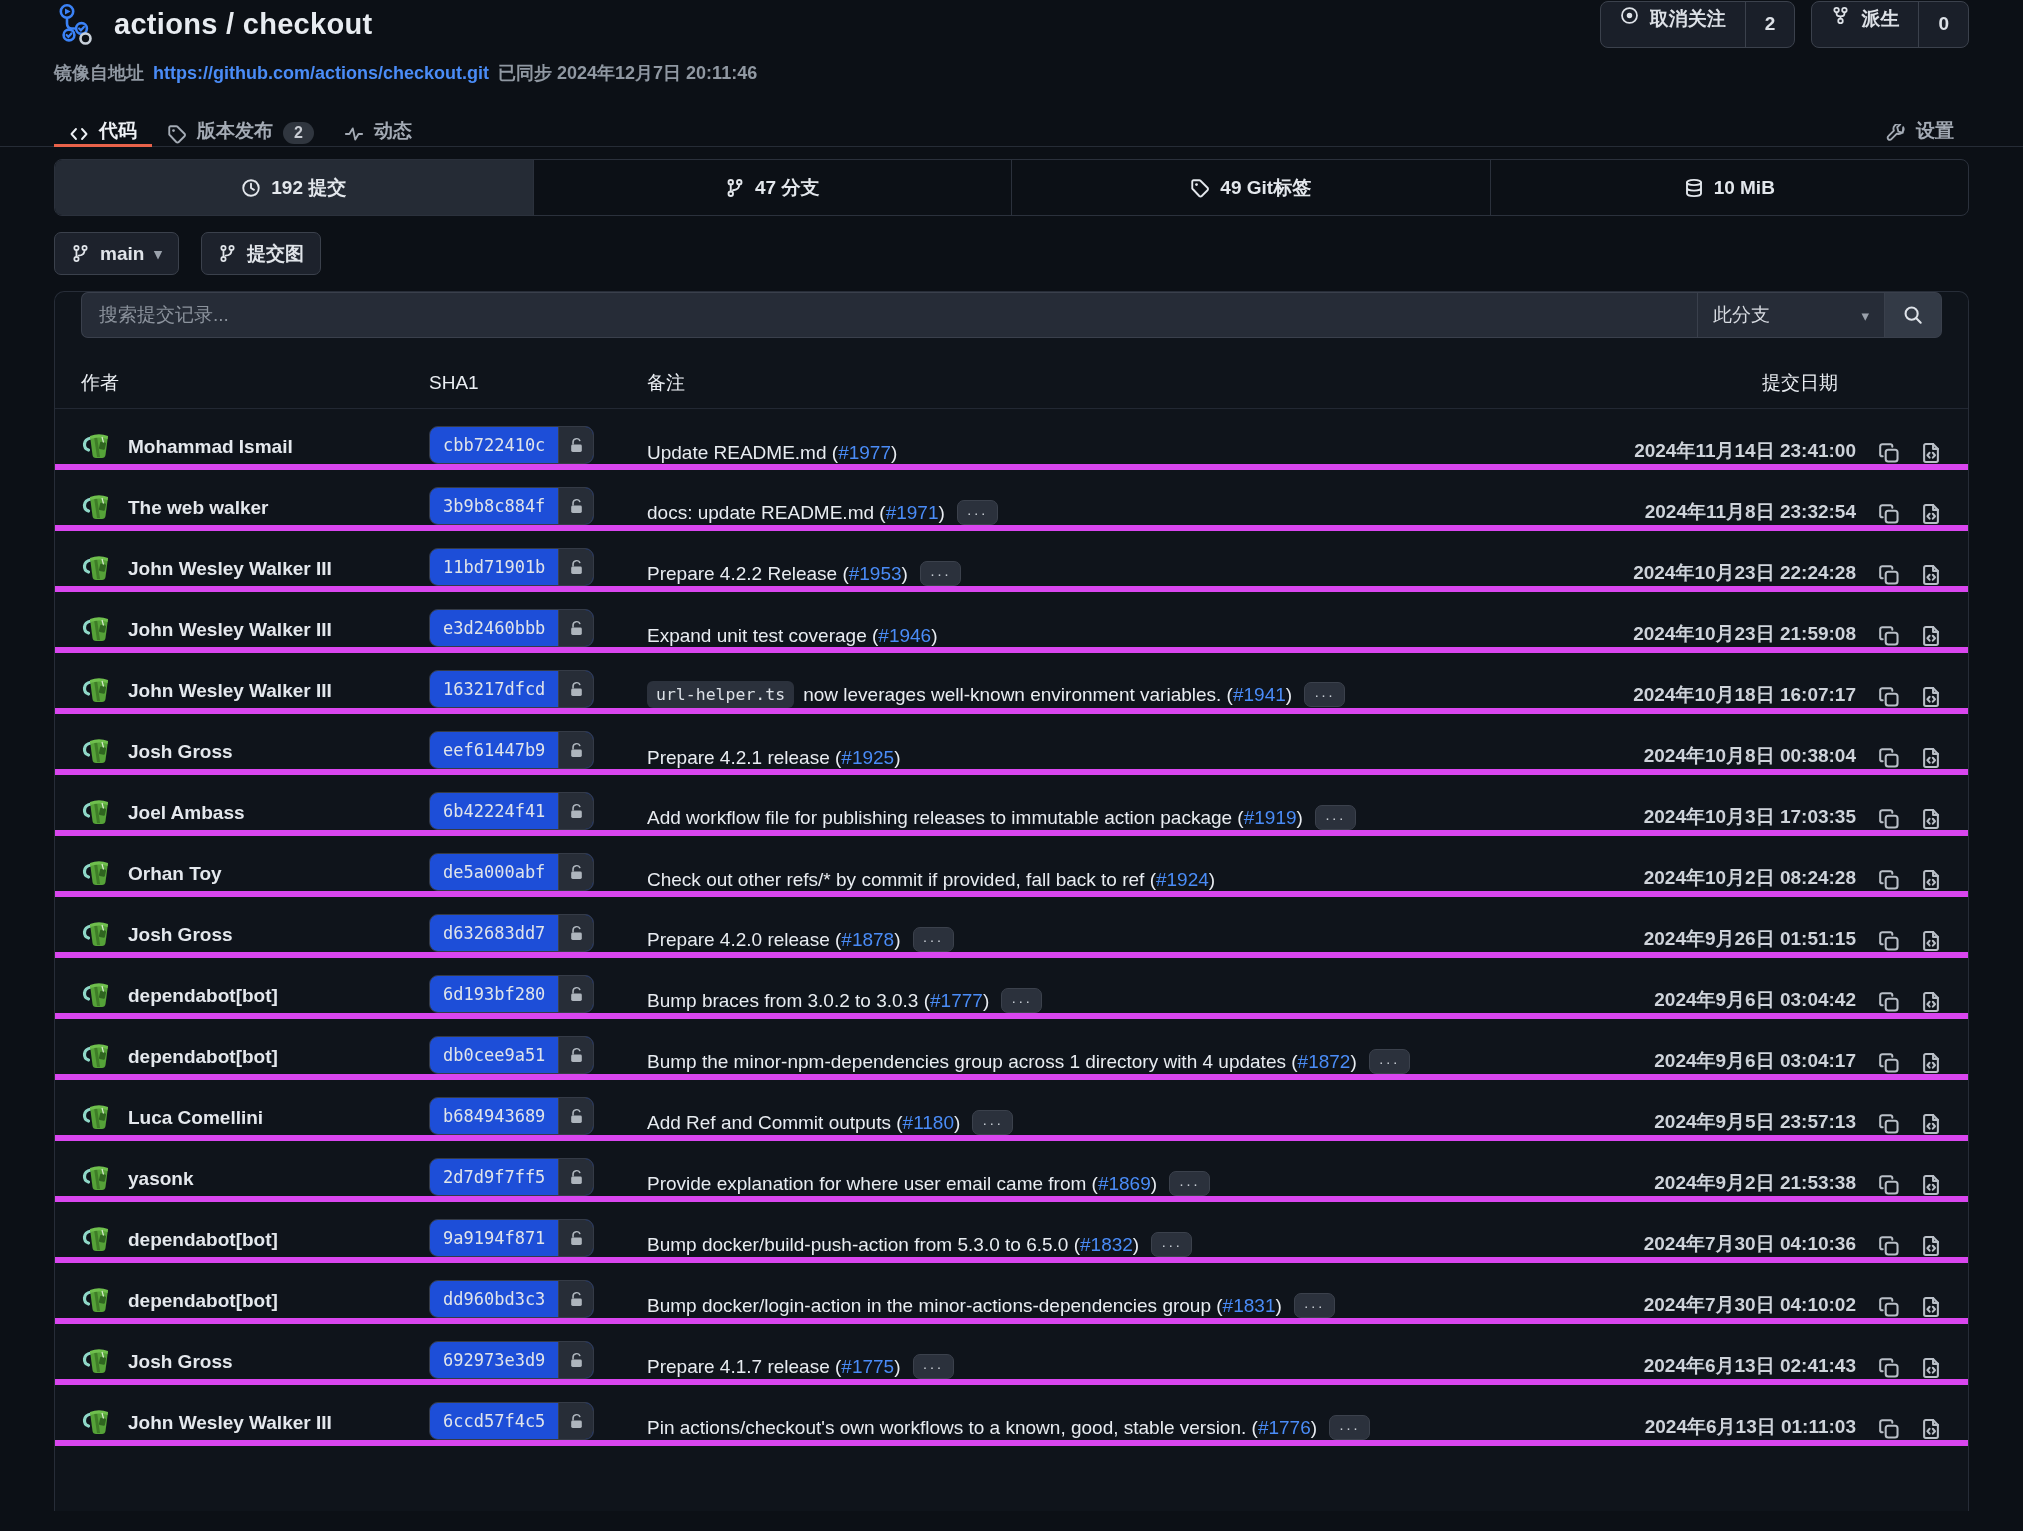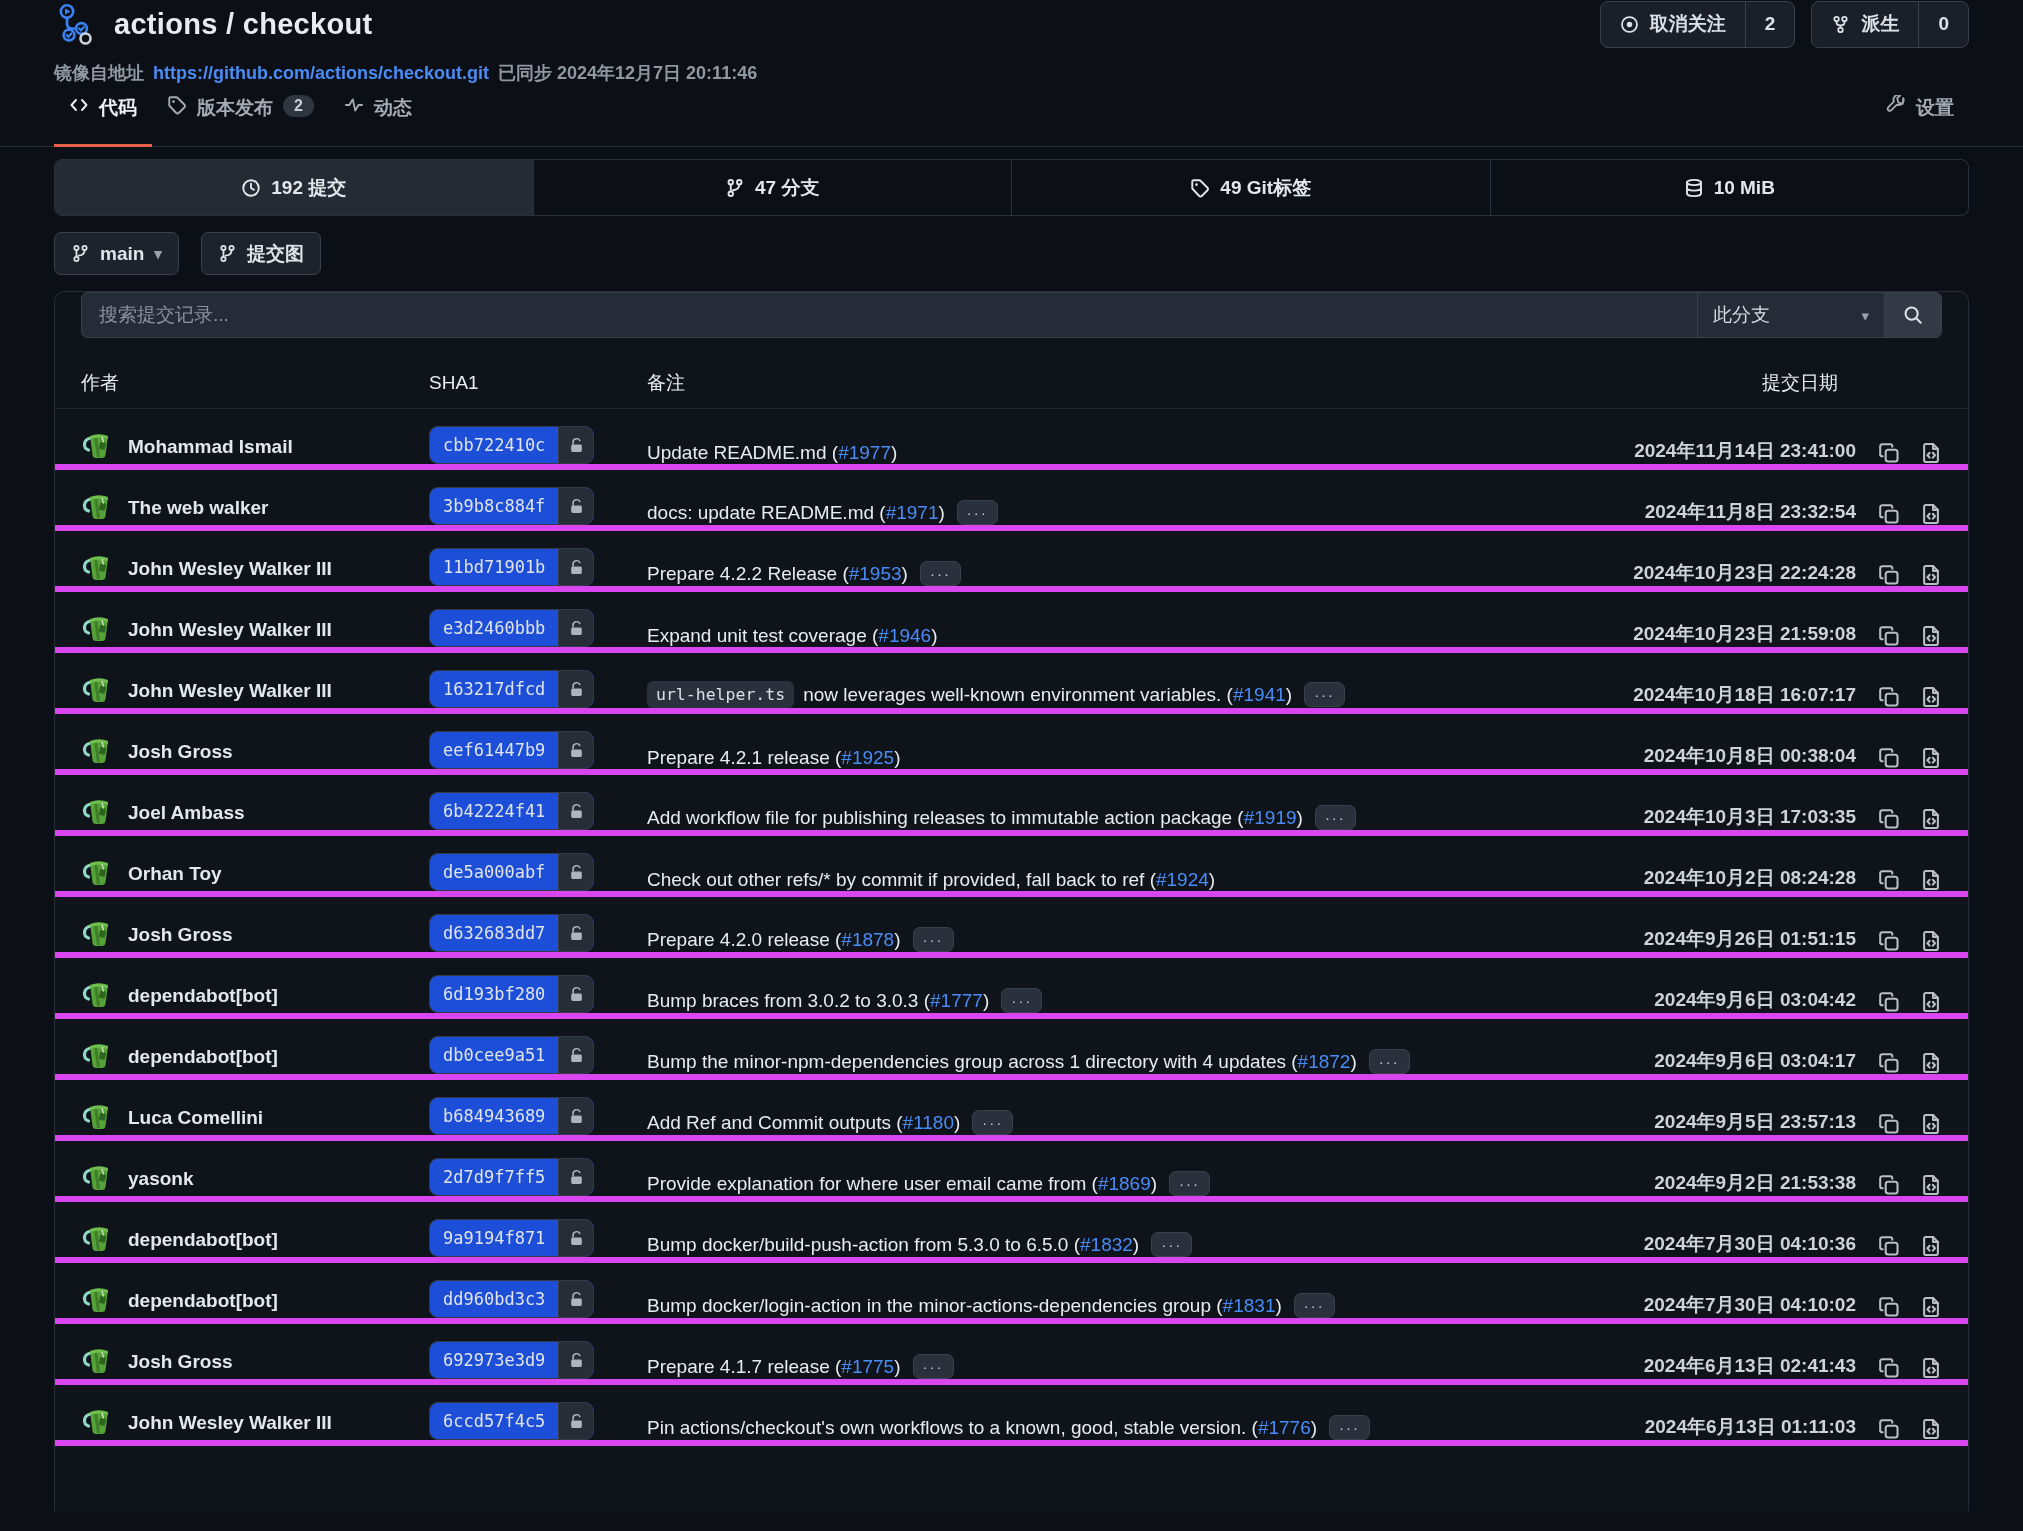--- a/index.html
+++ b/index.html
@@ -27,30 +27,30 @@
   .page{padding:0 54px}
   svg{display:block;flex:none}
   .ico{stroke:currentColor;fill:none;stroke-width:1.5;stroke-linecap:round;stroke-linejoin:round}
 
   
   .repo-header{display:flex;align-items:center;gap:16px;height:48px}
   .repo-avatar{width:44px;height:44px}
   .repo-title{font-size:29px;font-weight:700;letter-spacing:.3px}
   .header-spacer{flex:1}
   .btn-group{display:flex;align-items:stretch;height:47px;border:1px solid #3b414c;border-radius:8px;background:var(--btn-bg);overflow:hidden;color:#dde1e7}
-  .btn-group .btn-main{display:flex;align-items:center;gap:11px;padding:4px 19px;font-weight:600}
+  .btn-group .btn-main{display:flex;gap:11px;padding:4px 19px;font-weight:600}
   .btn-group .btn-count{display:flex;align-items:center;padding:0 19px;border-left:1px solid #3b414c;font-weight:600}
 
   
   .mirror-line{margin-top:13px;font-size:18px;color:var(--text-dim);display:flex;gap:9px;align-items:center;font-weight:600}
   .mirror-line a{color:var(--link);text-decoration:none;font-weight:600}
 
   
   .tabbar{margin:10px -54px 0;padding:0 54px;display:flex;align-items:stretch;height:52px;border-bottom:1px solid #262c36}
-  .tab{display:flex;align-items:flex-start;gap:10px;padding:0 15px;color:#a4abb5;font-weight:600;cursor:pointer;border-bottom:3px solid transparent;margin-bottom:-1px}
+  .tab{display:flex;align-items:flex-end;gap:10px;padding:0 15px;color:#a4abb5;font-weight:600;cursor:pointer;border-bottom:3px solid transparent;margin-bottom:-1px}
   .tab.active{color:#eef1f5;border-bottom-color:var(--accent)}
   .tab .badge{background:#30363f;color:#c9cdd4;border-radius:12px;padding:2px 11px;font-size:16px;font-weight:600}
   .tab-right{margin-left:auto;display:flex}
 
   
   .stats-bar{margin-top:12px;height:57px;border:1px solid var(--border);border-radius:8px;display:flex;overflow:hidden}
   .stat-seg{flex:1;display:flex;align-items:center;justify-content:center;gap:10px;font-weight:600;color:#e3e7ec;cursor:pointer}
   .stat-seg + .stat-seg{border-left:1px solid var(--border)}
   .stat-seg.active{background:#252b35}
 

